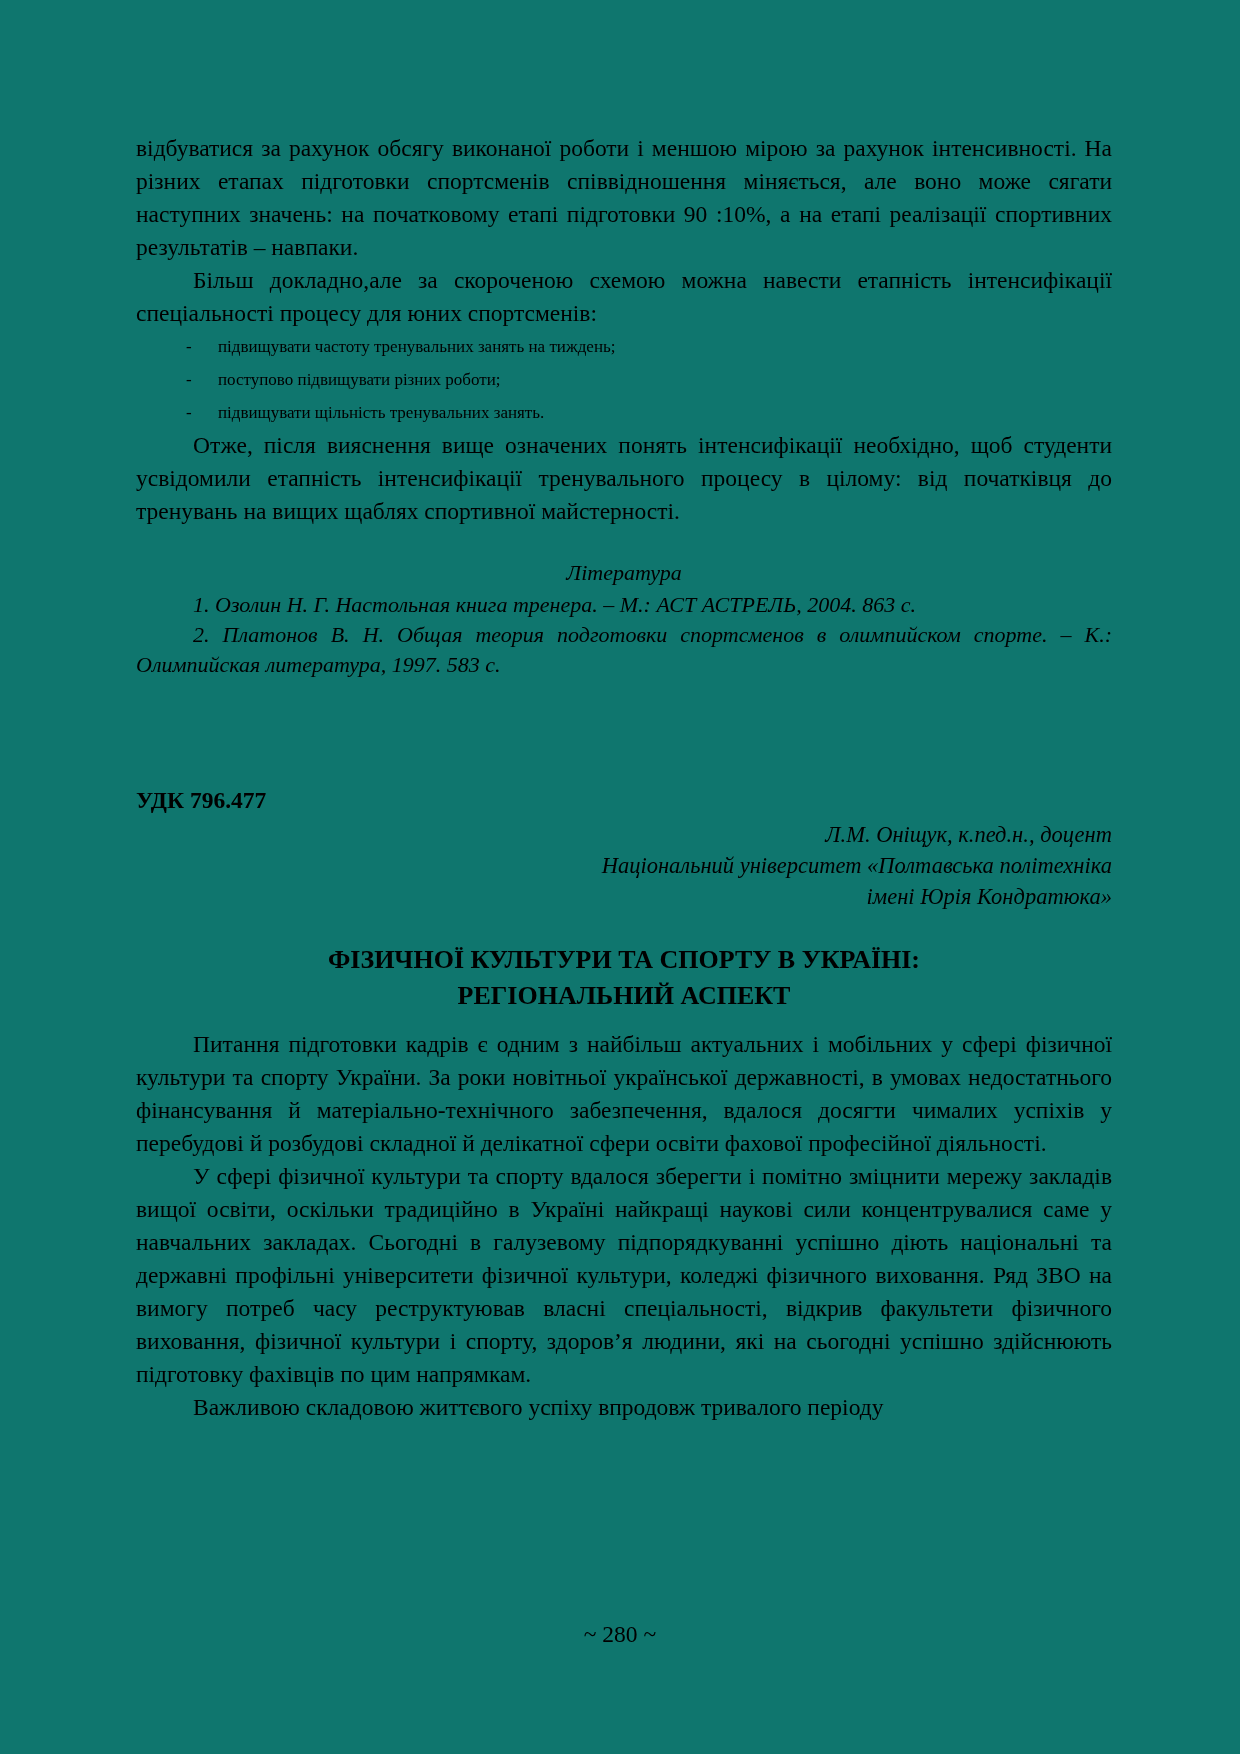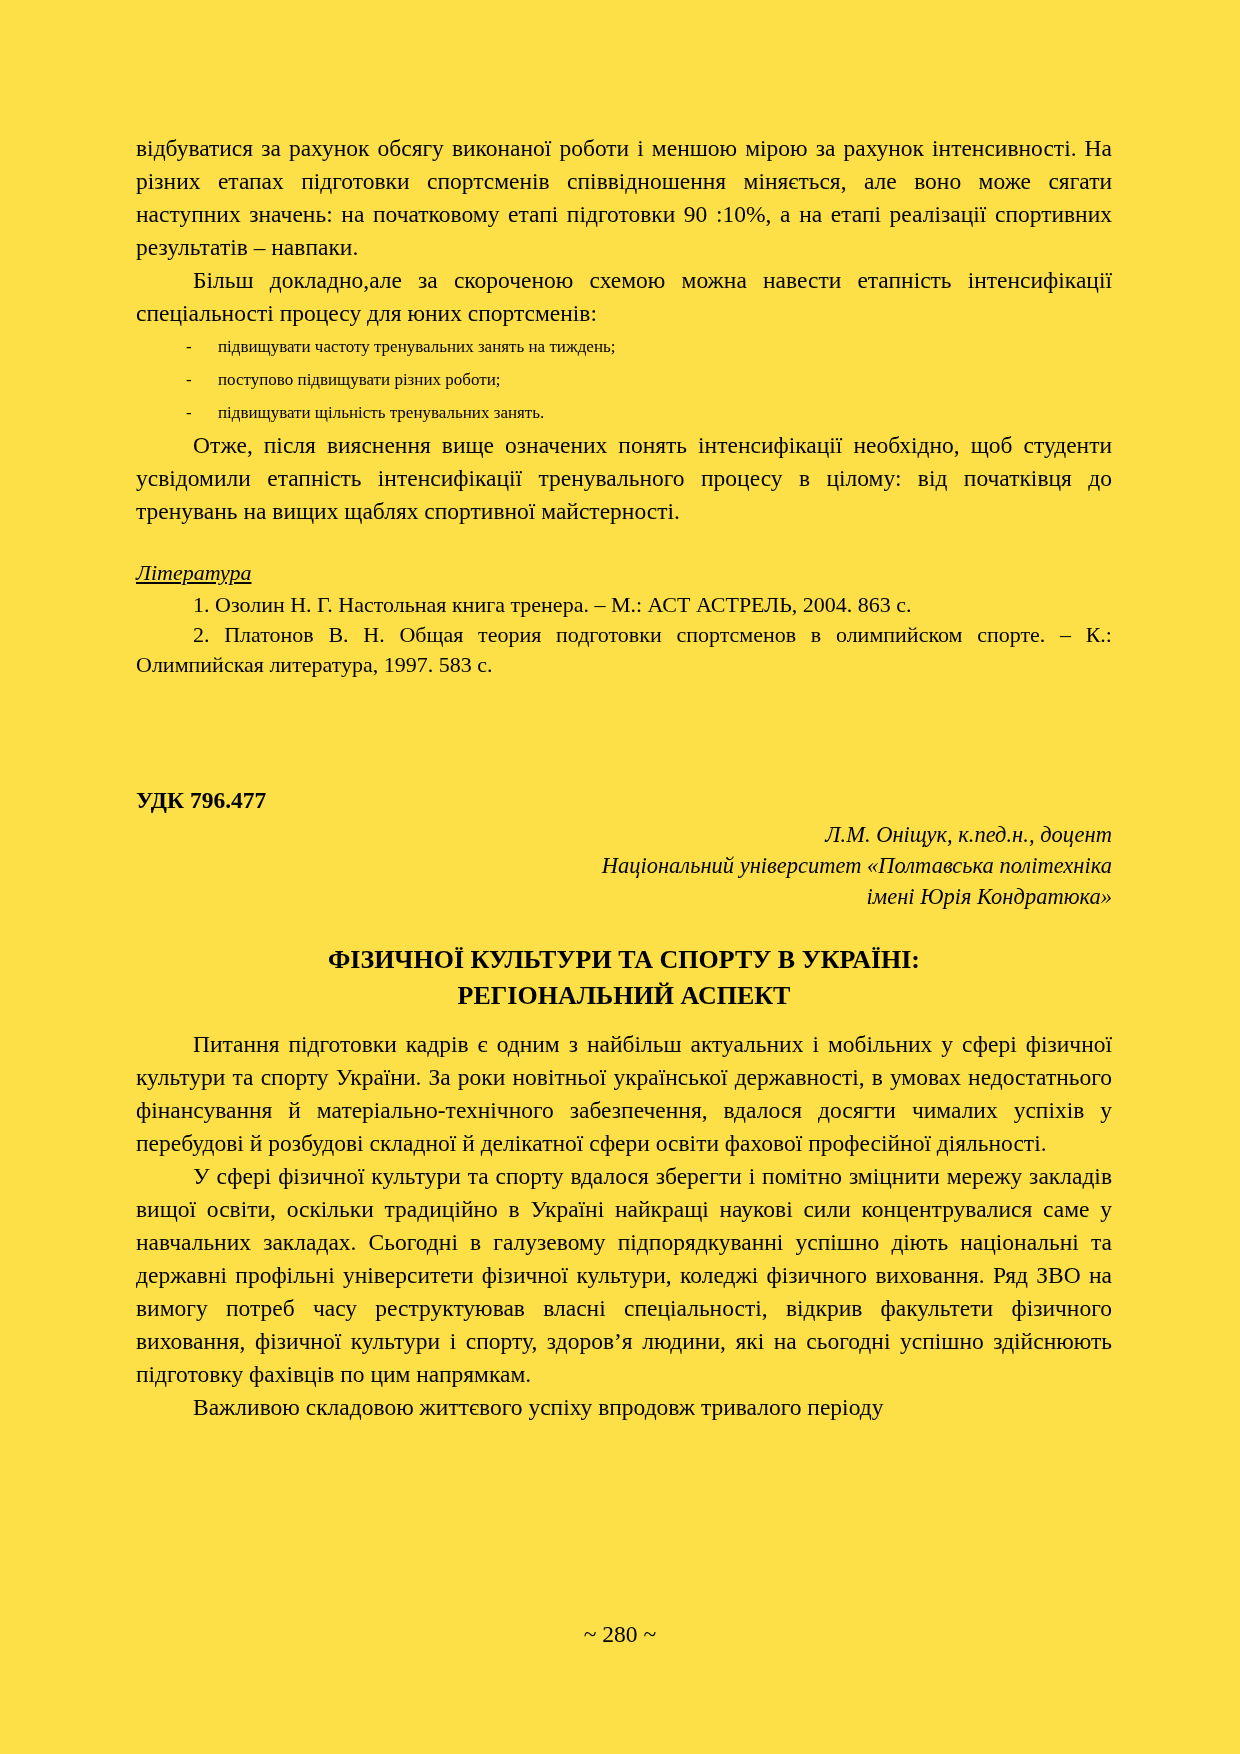--- a/index.html
+++ b/index.html
@@ -4,21 +4,21 @@
 <style>
   html, body {
     margin: 0;
     padding: 0;
     background: #ffffff;
   }
   .page {
     position: relative;
     width: 1240px;
     height: 1754px;
-    background: #fde047;
+    background: #0f766e;
     box-sizing: border-box;
     padding: 132px 128px 0 136px;
     font-family: "Liberation Serif", "DejaVu Serif", serif;
     color: #000000;
     overflow: hidden;
   }
   .para {
     margin: 0;
     font-size: 23.5px;
     line-height: 33px;
@@ -35,27 +35,28 @@
     font-size: 17px;
     line-height: 33px;
     padding-left: 50px;
   }
   .list-row .dash {
     display: inline-block;
     width: 32px;
   }
   .lit-heading {
     margin: 30px 0 2px 0;
+    text-align: center;
     font-style: italic;
     font-size: 22px;
     line-height: 30px;
-    text-decoration: underline;
   }
   .ref {
     margin: 0;
+    font-style: italic;
     font-size: 22px;
     line-height: 30px;
     text-align: justify;
     text-indent: 57px;
   }
   .udc {
     margin: 104px 0 0 0;
     font-weight: bold;
     font-size: 23.5px;
     line-height: 33px;

